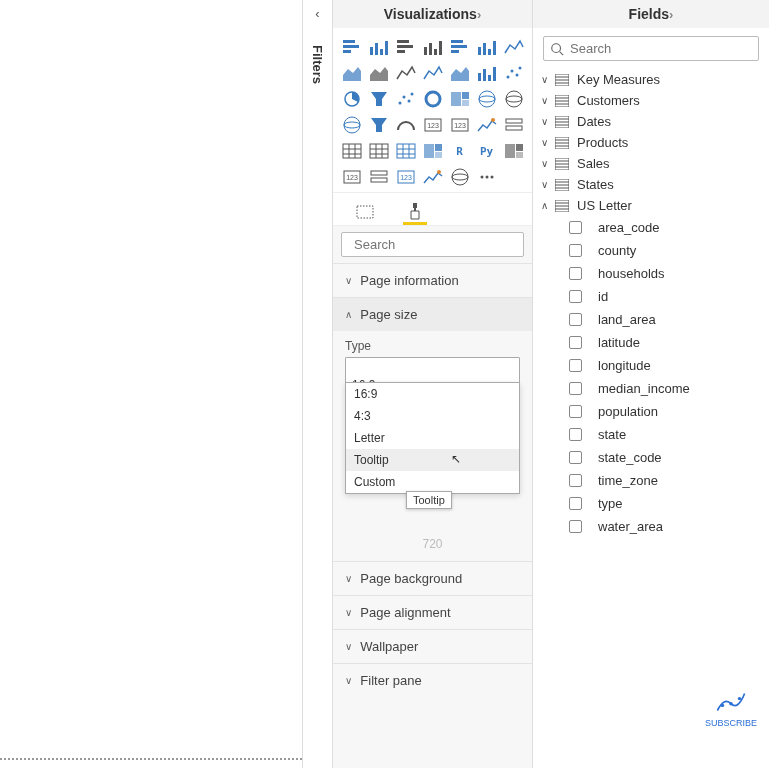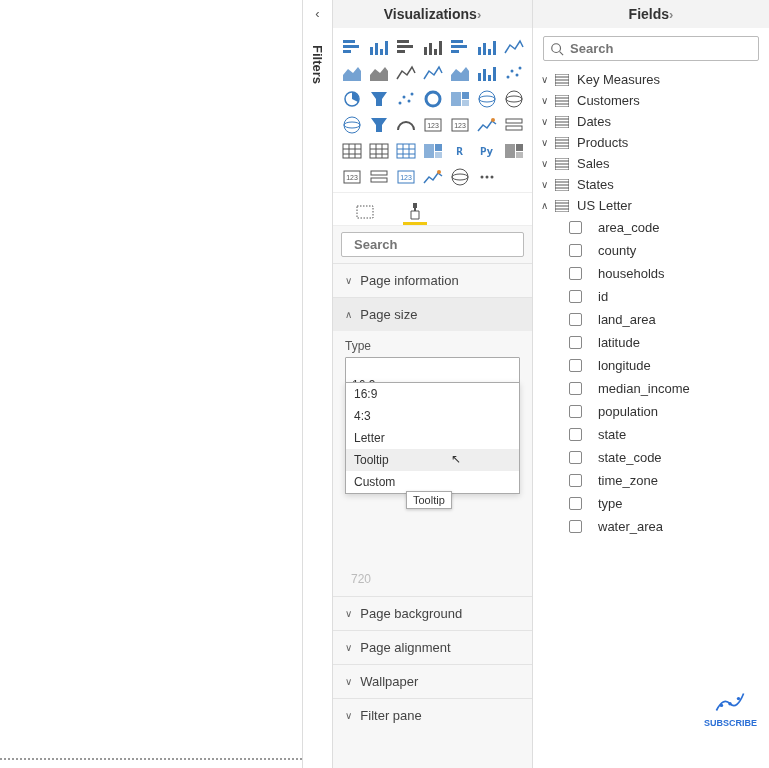--- a/index.html
+++ b/index.html
@@ -24,50 +24,50 @@
   .viz-ic svg { width: 22px; height: 20px; }
   .viz-txt { font-size: 11px; font-weight: 700; color: #3a7bbf; font-family: Consolas, monospace; }
   
   .tabs { display: flex; gap: 26px; padding: 6px 0 0 20px; background:#fff; border-bottom:1px solid #eee;}
   .tab { width: 24px; height: 26px; display:flex; align-items:center; justify-content:center; color:#555; cursor:pointer; }
   .tab.active { border-bottom: 3px solid #f2c811; }
   .tab svg{width:18px;height:18px;}
   
   .searchbox { margin: 6px 8px; background:#fff; border:1px solid #bbb; border-radius:2px; display:flex; align-items:center; padding:4px 6px; }
   .searchbox .mag { width:14px; height:14px; margin-right:6px; color:#666;}
-  .searchbox input { border:none; outline:none; flex:1; font-size:13px; color:#14532d; background:transparent;font-weight:bold;}
+  .searchbox input { border:none; outline:none; flex:1; font-size:13px; color:#14532d; background:transparent;}
   
   .sect { padding: 9px 12px; border-top:1px solid #e3e3e3; font-size:13px; color:#444; display:flex; align-items:center; cursor:pointer;}
   .sect .ar { margin-right:8px; font-size:10px; color:#666;}
   .sect.open { background:#ececec; }
   
   .sect-body { padding: 8px 12px 6px; background:#f7f7f7; }
   .fld-label { font-size:12px; color:#555; margin-bottom:4px; }
   .select { background:#fff; border:1px solid #aaa; border-radius:1px; padding:20px 6px; font-size:12px; display:flex; justify-content:space-between; align-items:center; cursor:pointer; position:relative;}
   .select .chv { font-size:10px; color:#888;}
   .dropdown { position:absolute; top:24px; left:-1px; right:-1px; background:#fff; border:1px solid #aaa; z-index:5; box-shadow:0 2px 6px rgba(0,0,0,.15);}
   .dropdown .opt { padding:4px 8px; font-size:12px; cursor:pointer; display:flex; align-items:center; position:relative;}
   .dropdown .opt.hover { background:#eee;}
   .cursor-img { position:absolute; right:58px; top:3px; font-size:12px;}
   .tooltip-box { position:absolute; top:20px; left:60px; background:#fff; border:1px solid #aaa; padding:2px 6px; font-size:11px; box-shadow:0 1px 3px rgba(0,0,0,.2); z-index:6;}
-  .ghost-row { display:flex; justify-content:flex-start; padding:4px 6px; color:#bbb; font-size:12px;margin-top:35px;}
+  .ghost-row { display:flex; justify-content:center; padding:4px 6px; color:#bbb; font-size:12px;}
   
   
   .fields { width: 236px; background:#fff; display:flex; flex-direction:column; }
   .fields .searchbox{ margin:8px 10px 4px;}
   .tree { padding: 4px 6px; overflow:auto; flex:1;}
   .tnode { display:flex; align-items:center; padding:3px 2px; font-size:13px; color:#333; cursor:pointer;}
   .tnode .ar{ width:14px; font-size:10px; color:#555;}
   .tbl-ic { width:14px; height:12px; margin-right:8px; }
   .tbl-ic svg{width:14px;height:12px;}
   .children { padding-left: 28px; }
   .leaf { display:flex; align-items:center; padding:4px 2px; font-size:13px; color:#333; cursor:pointer;}
   .cb { width:13px; height:13px; border:1px solid #888; border-radius:2px; margin-right:16px;}
   
-  .subscribe { position:absolute; right:12px; bottom:40px; text-align:center; color:#2a6fd6; font-size:9px; font-weight:700;}
+  .subscribe { position:absolute; right:12px; bottom:40px; text-align:center; color:#2a6fd6; font-size:9px; font-weight:400;}
   .subscribe svg{width:34px;height:28px;}
 </style>
 </head>
 <body>
 
 <div class="canvas">
   <div class="canvas-dots"></div>
 </div>
 
 <div class="filters-strip">

